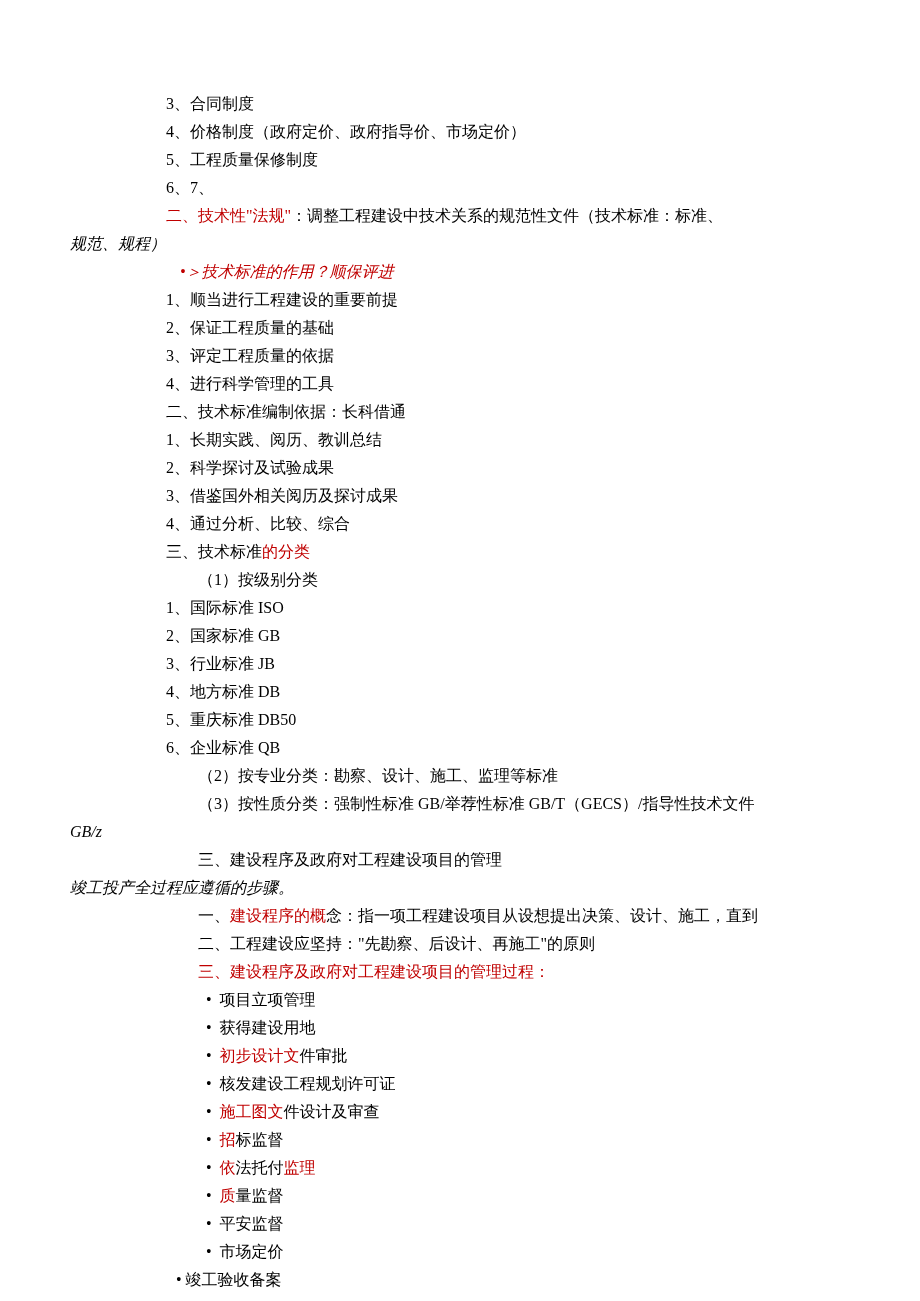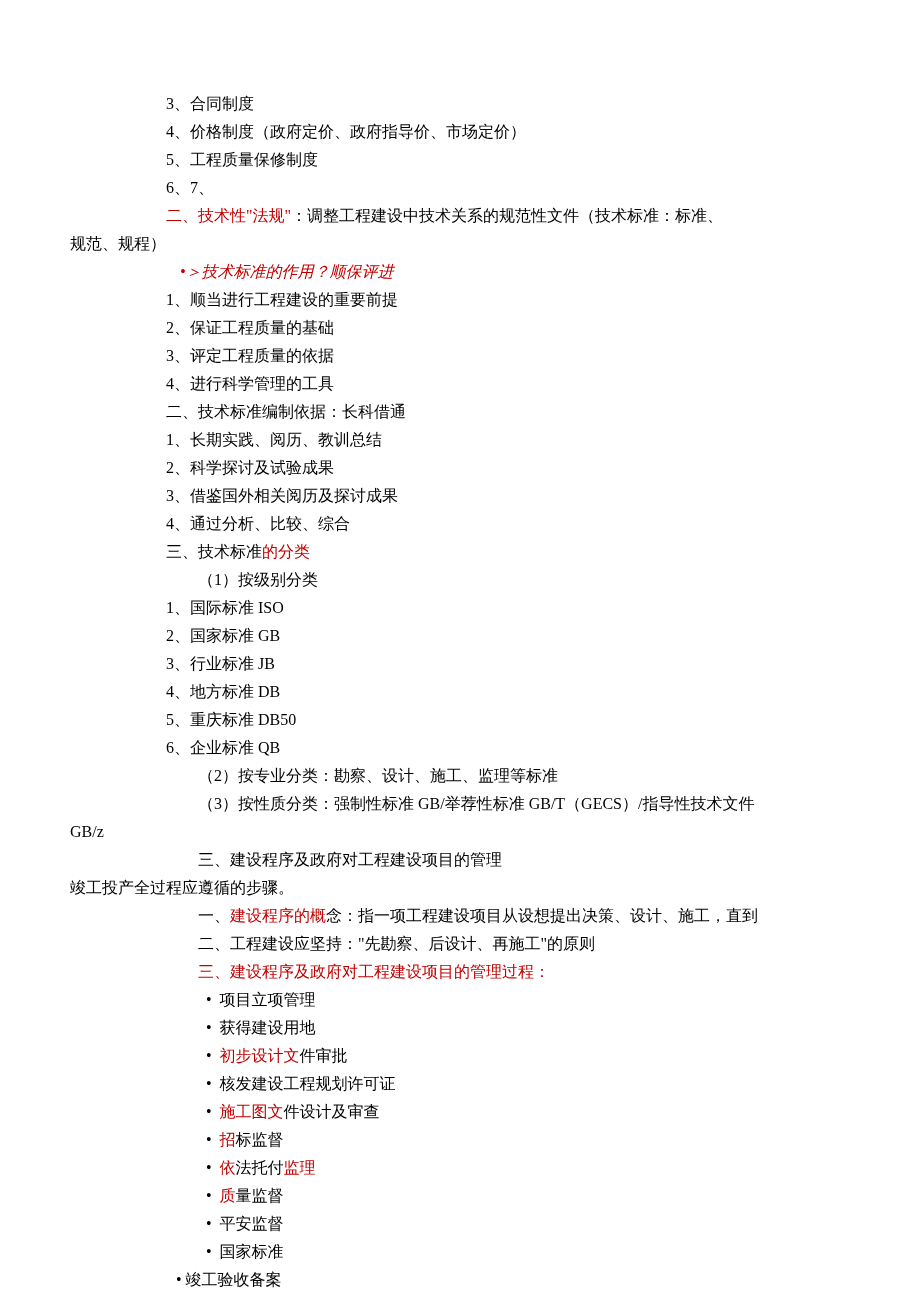--- a/index.html
+++ b/index.html
@@ -8,21 +8,21 @@
     line-height: 1.75;
     color: #000;
     background: #fff;
     margin: 0;
     padding: 90px 70px 60px 70px;
     width: 920px;
     box-sizing: border-box;
   }
   .line { white-space: pre-wrap; }
   .ind1 { padding-left: 96px; }
-  .ind0 { padding-left: 0; }
+  .ind0 { padding-left: 0; font-style: italic; }
   .indA { padding-left: 128px; }
   .indB { padding-left: 110px; font-style: italic; }
   .indC { padding-left: 90px; }
   .red { color: #c00000; }
 </style>
 </head>
 <body>
 
 <div id="doc">
     <div class="line ind1"><span>3、合同制度</span></div>
@@ -59,15 +59,15 @@
     <div class="line indA"><span class="red">三、建设程序及政府对工程建设项目的管理过程：</span></div>
     <div class="line indA"><span>  •  项目立项管理</span></div>
     <div class="line indA"><span>  •  获得建设用地</span></div>
     <div class="line indA"><span>  •  </span><span class="red">初步设计文</span><span>件审批</span></div>
     <div class="line indA"><span>  •  核发建设工程规划许可证</span></div>
     <div class="line indA"><span>  •  </span><span class="red">施工图文</span><span>件设计及审查</span></div>
     <div class="line indA"><span>  •  </span><span class="red">招</span><span>标监督</span></div>
     <div class="line indA"><span>  •  </span><span class="red">依</span><span>法托付</span><span class="red">监理</span></div>
     <div class="line indA"><span>  •  </span><span class="red">质</span><span>量监督</span></div>
     <div class="line indA"><span>  •  平安监督</span></div>
-    <div class="line indA"><span>  •  国家标准</span></div>
+    <div class="line indA"><span>  •  市场定价</span></div>
     <div class="line indC"><span>    • 竣工验收备案</span></div>
   </div>
 
 </body></html>

